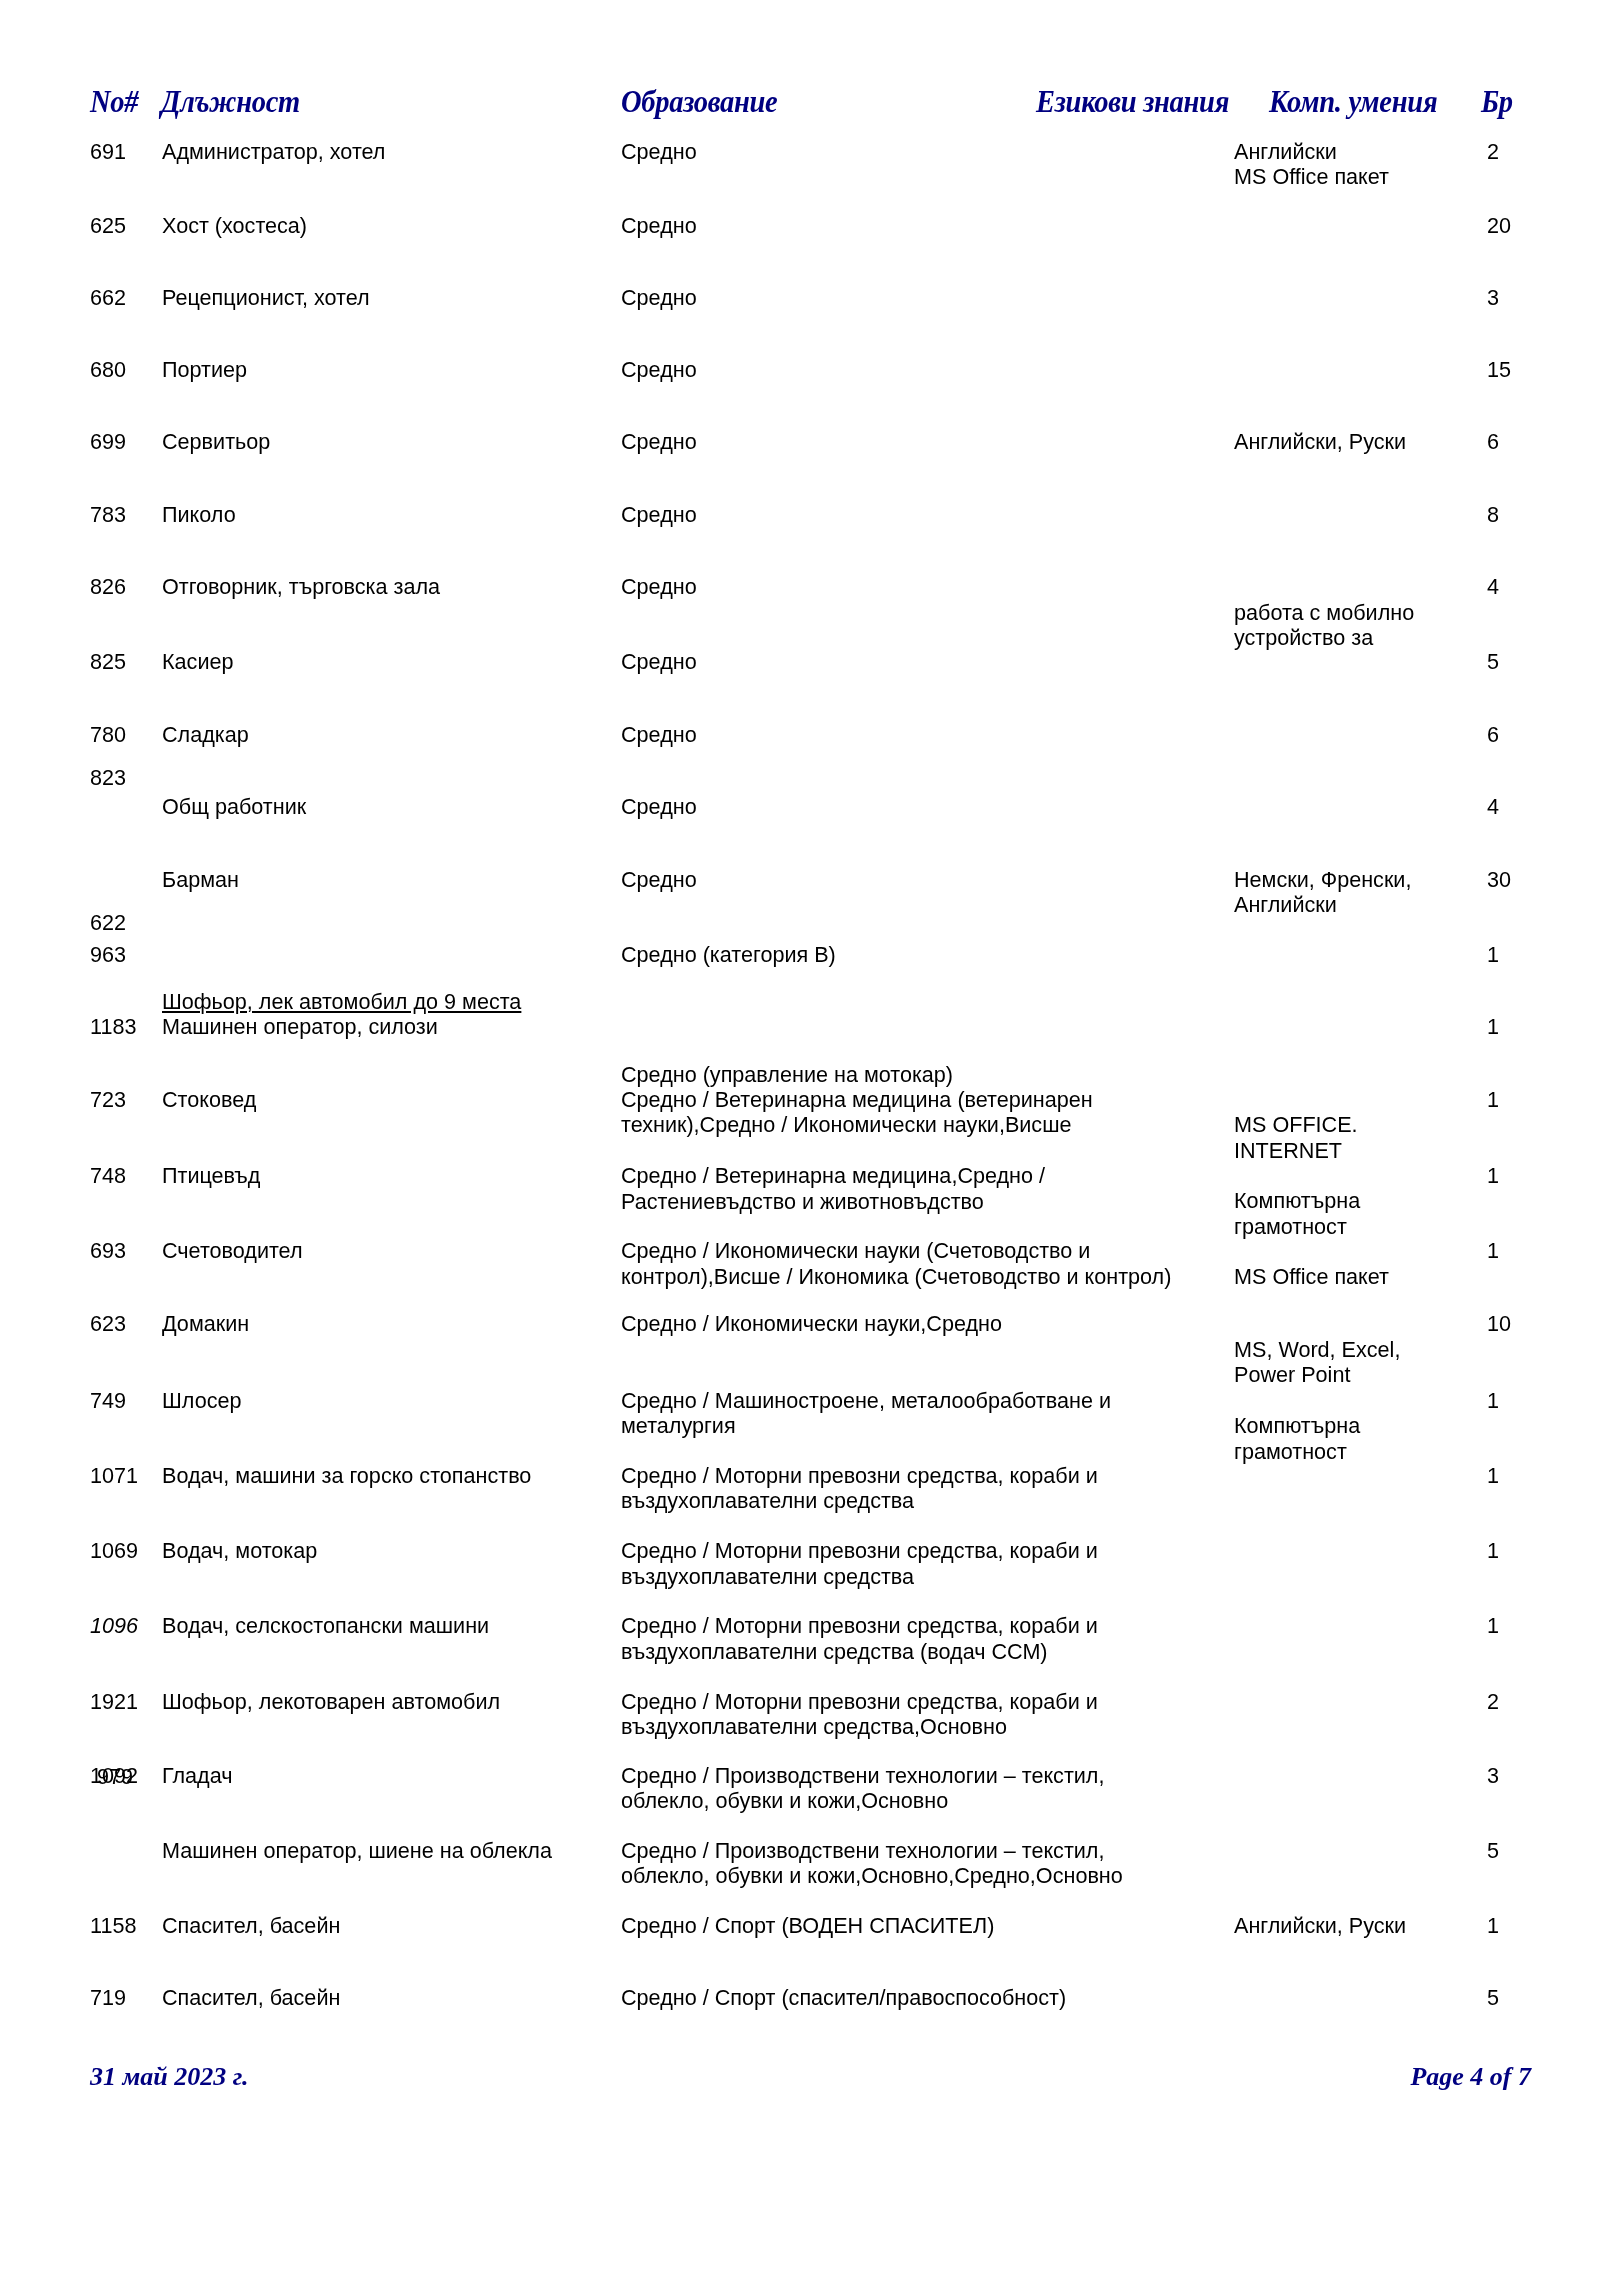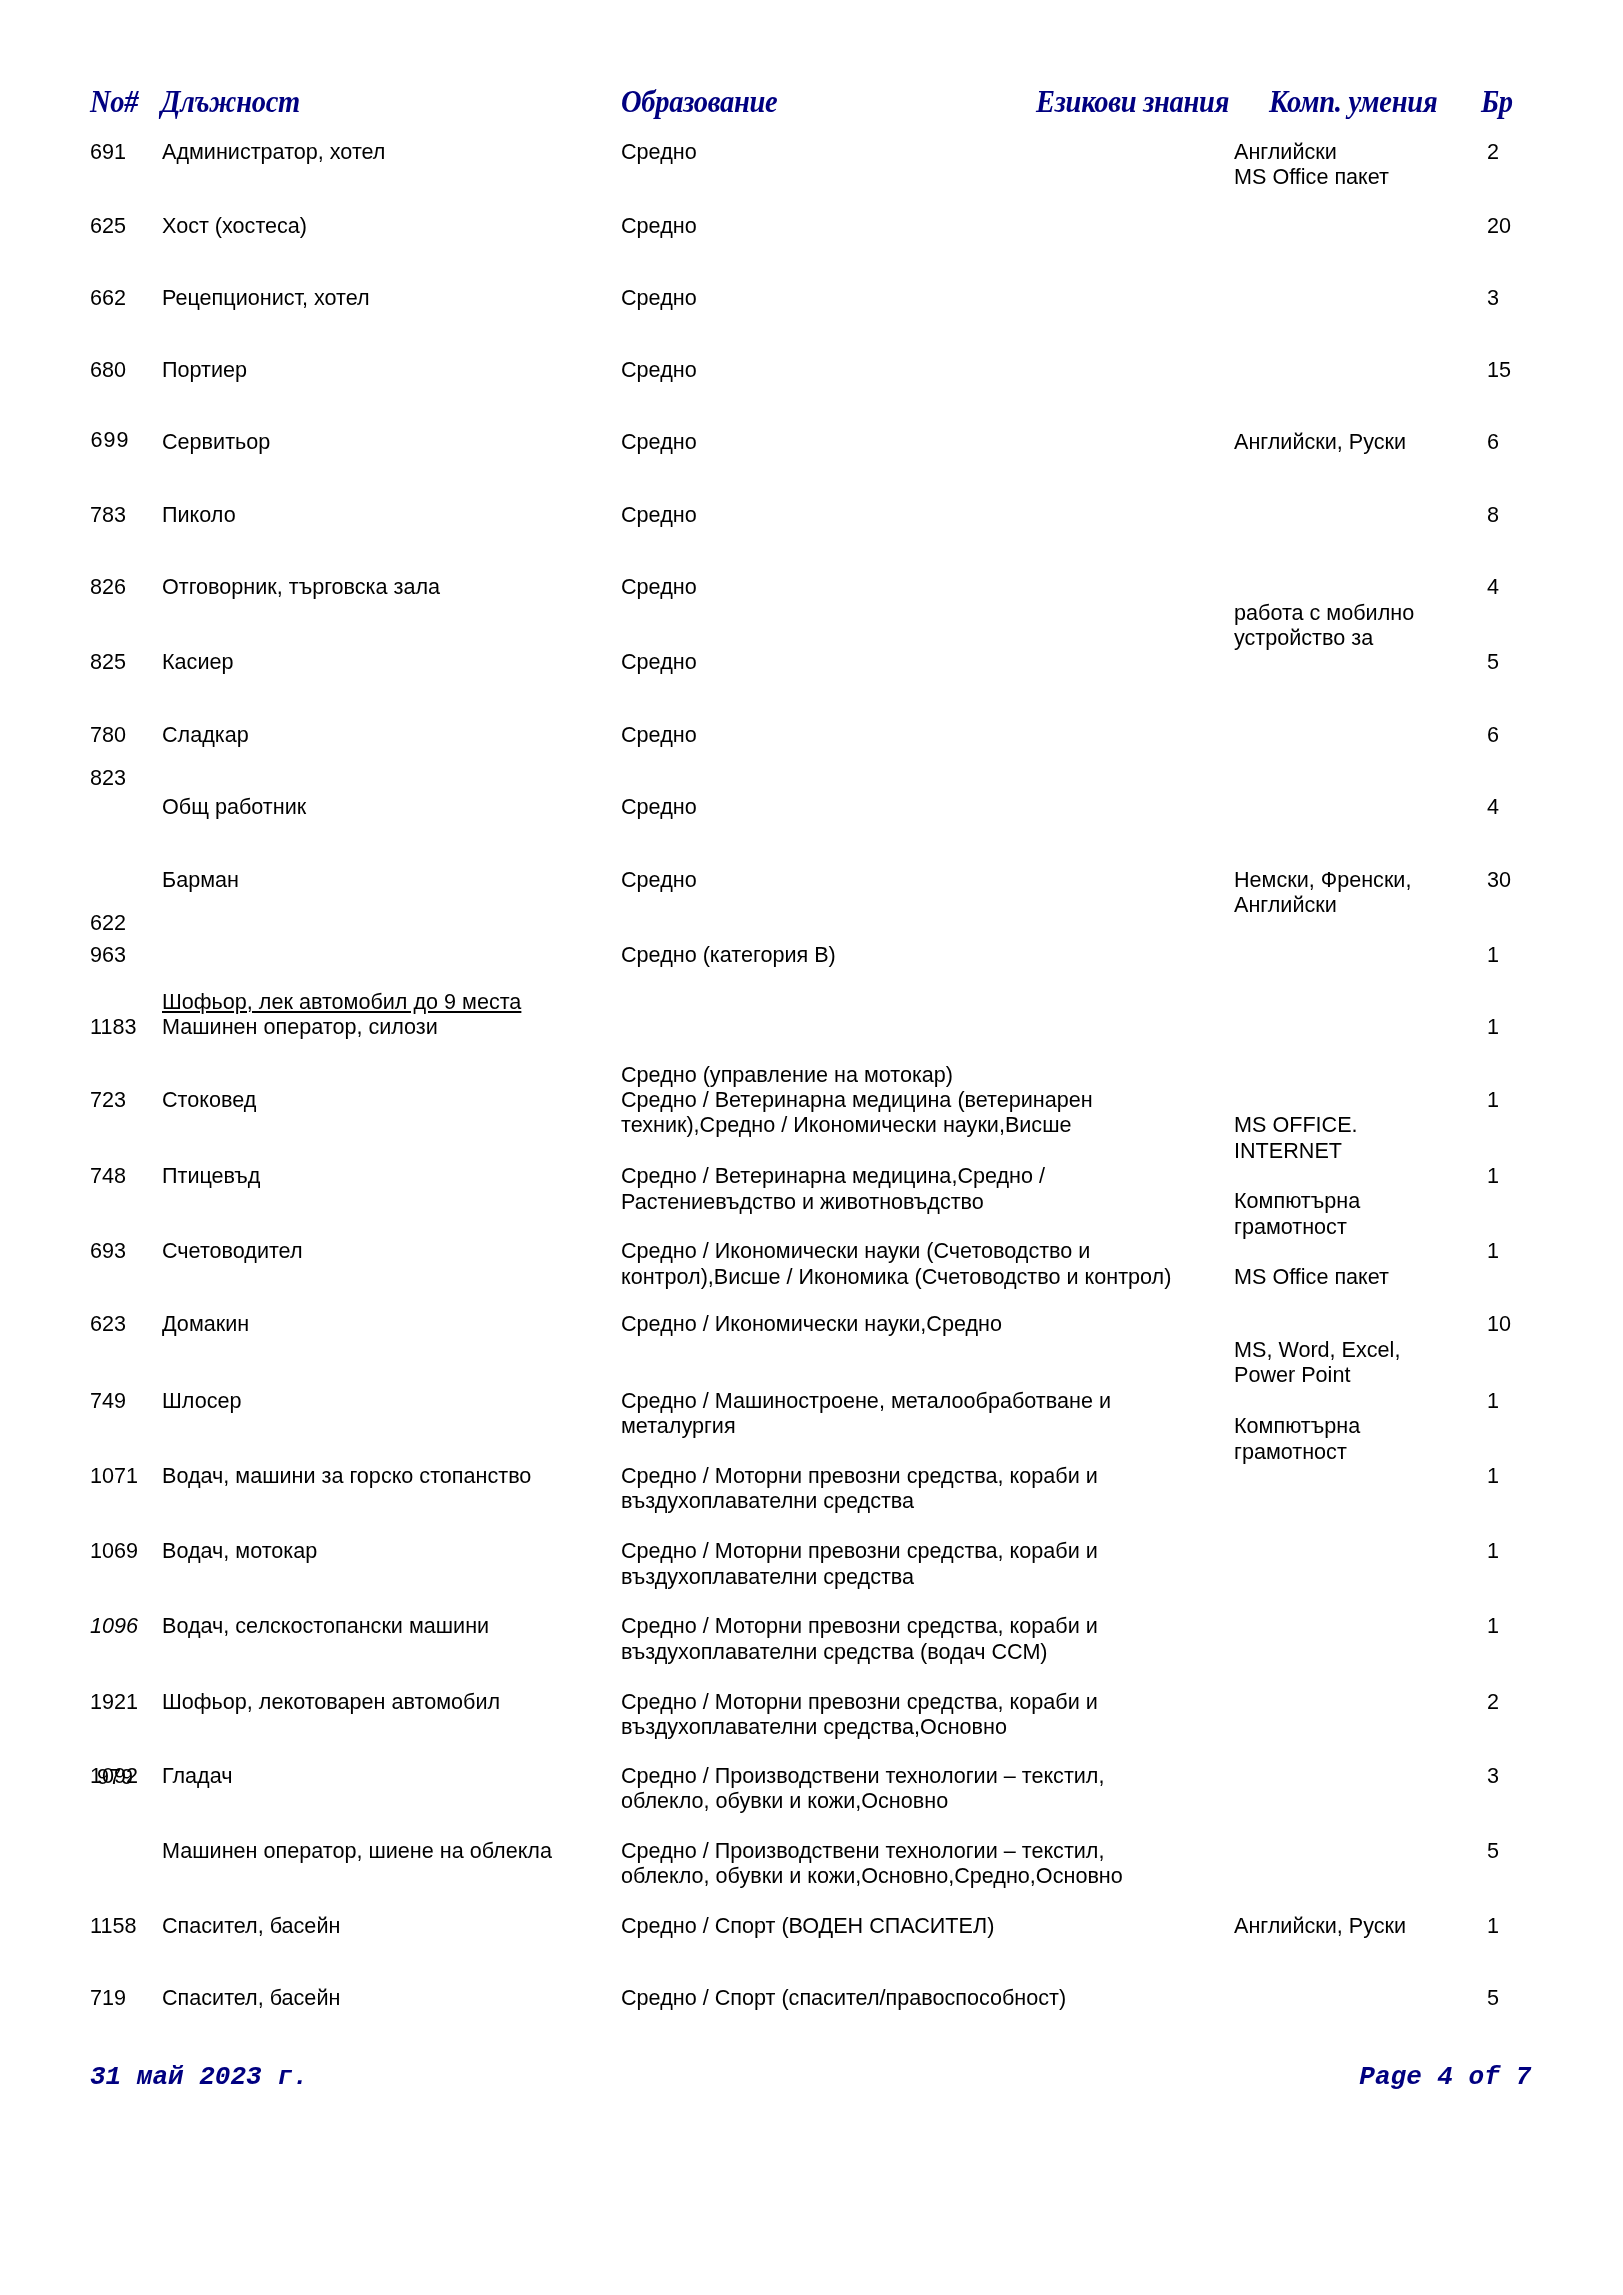--- a/index.html
+++ b/index.html
@@ -17,21 +17,21 @@
     font-family: "Liberation Sans", "DejaVu Sans", sans-serif;
     font-size: 21.6px; line-height: 25.5px; color: #000000; white-space: nowrap;
   }
   .c-no { left: 90px; }
   .c-title { left: 162px; }
   .c-edu { left: 621px; }
   .c-cnt { left: 1487px; }
   .side { left: 1234px; }
   .footer {
     position: absolute; top: 2062px;
-    font-family: Liberation Mono, monospace;
+    font-family: Liberation Serif, serif;
     font-style: italic; font-weight: bold; font-size: 26px; color: #000080;
     white-space: nowrap;
   }
 </style>
 </head>
 <body>
 
 <div class="page">
   <div class="hdr" style="left:90px">No#</div>
   <div class="hdr" style="left:161px">Длъжност</div>
@@ -50,21 +50,21 @@
       <div class="cell c-edu" style="top: 213px;">Средно</div>
       <div class="cell c-cnt" style="top: 213px;">20</div>
       <div class="cell c-no" style="top: 285px;">662</div>
       <div class="cell c-title" style="top: 285px;">Рецепционист, хотел</div>
       <div class="cell c-edu" style="top: 285px;">Средно</div>
       <div class="cell c-cnt" style="top: 285px;">3</div>
       <div class="cell c-no" style="top: 357px;">680</div>
       <div class="cell c-title" style="top: 357px;">Портиер</div>
       <div class="cell c-edu" style="top: 357px;">Средно</div>
       <div class="cell c-cnt" style="top: 357px;">15</div>
-      <div class="cell c-no" style="top: 429px; font-family: Liberation Mono, monospace;">699</div>
+      <div class="cell c-no" style="top: 429px;">699</div>
       <div class="cell c-title" style="top: 429px;">Сервитьор</div>
       <div class="cell c-edu" style="top: 429px;">Средно</div>
       <div class="cell c-cnt" style="top: 429px;">6</div>
       <div class="cell c-no" style="top: 502px;">783</div>
       <div class="cell c-title" style="top: 502px;">Пиколо</div>
       <div class="cell c-edu" style="top: 502px;">Средно</div>
       <div class="cell c-cnt" style="top: 502px;">8</div>
       <div class="cell c-no" style="top: 574px;">826</div>
       <div class="cell c-title" style="top: 574px;">Отговорник, търговска зала</div>
       <div class="cell c-edu" style="top: 574px;">Средно</div>

